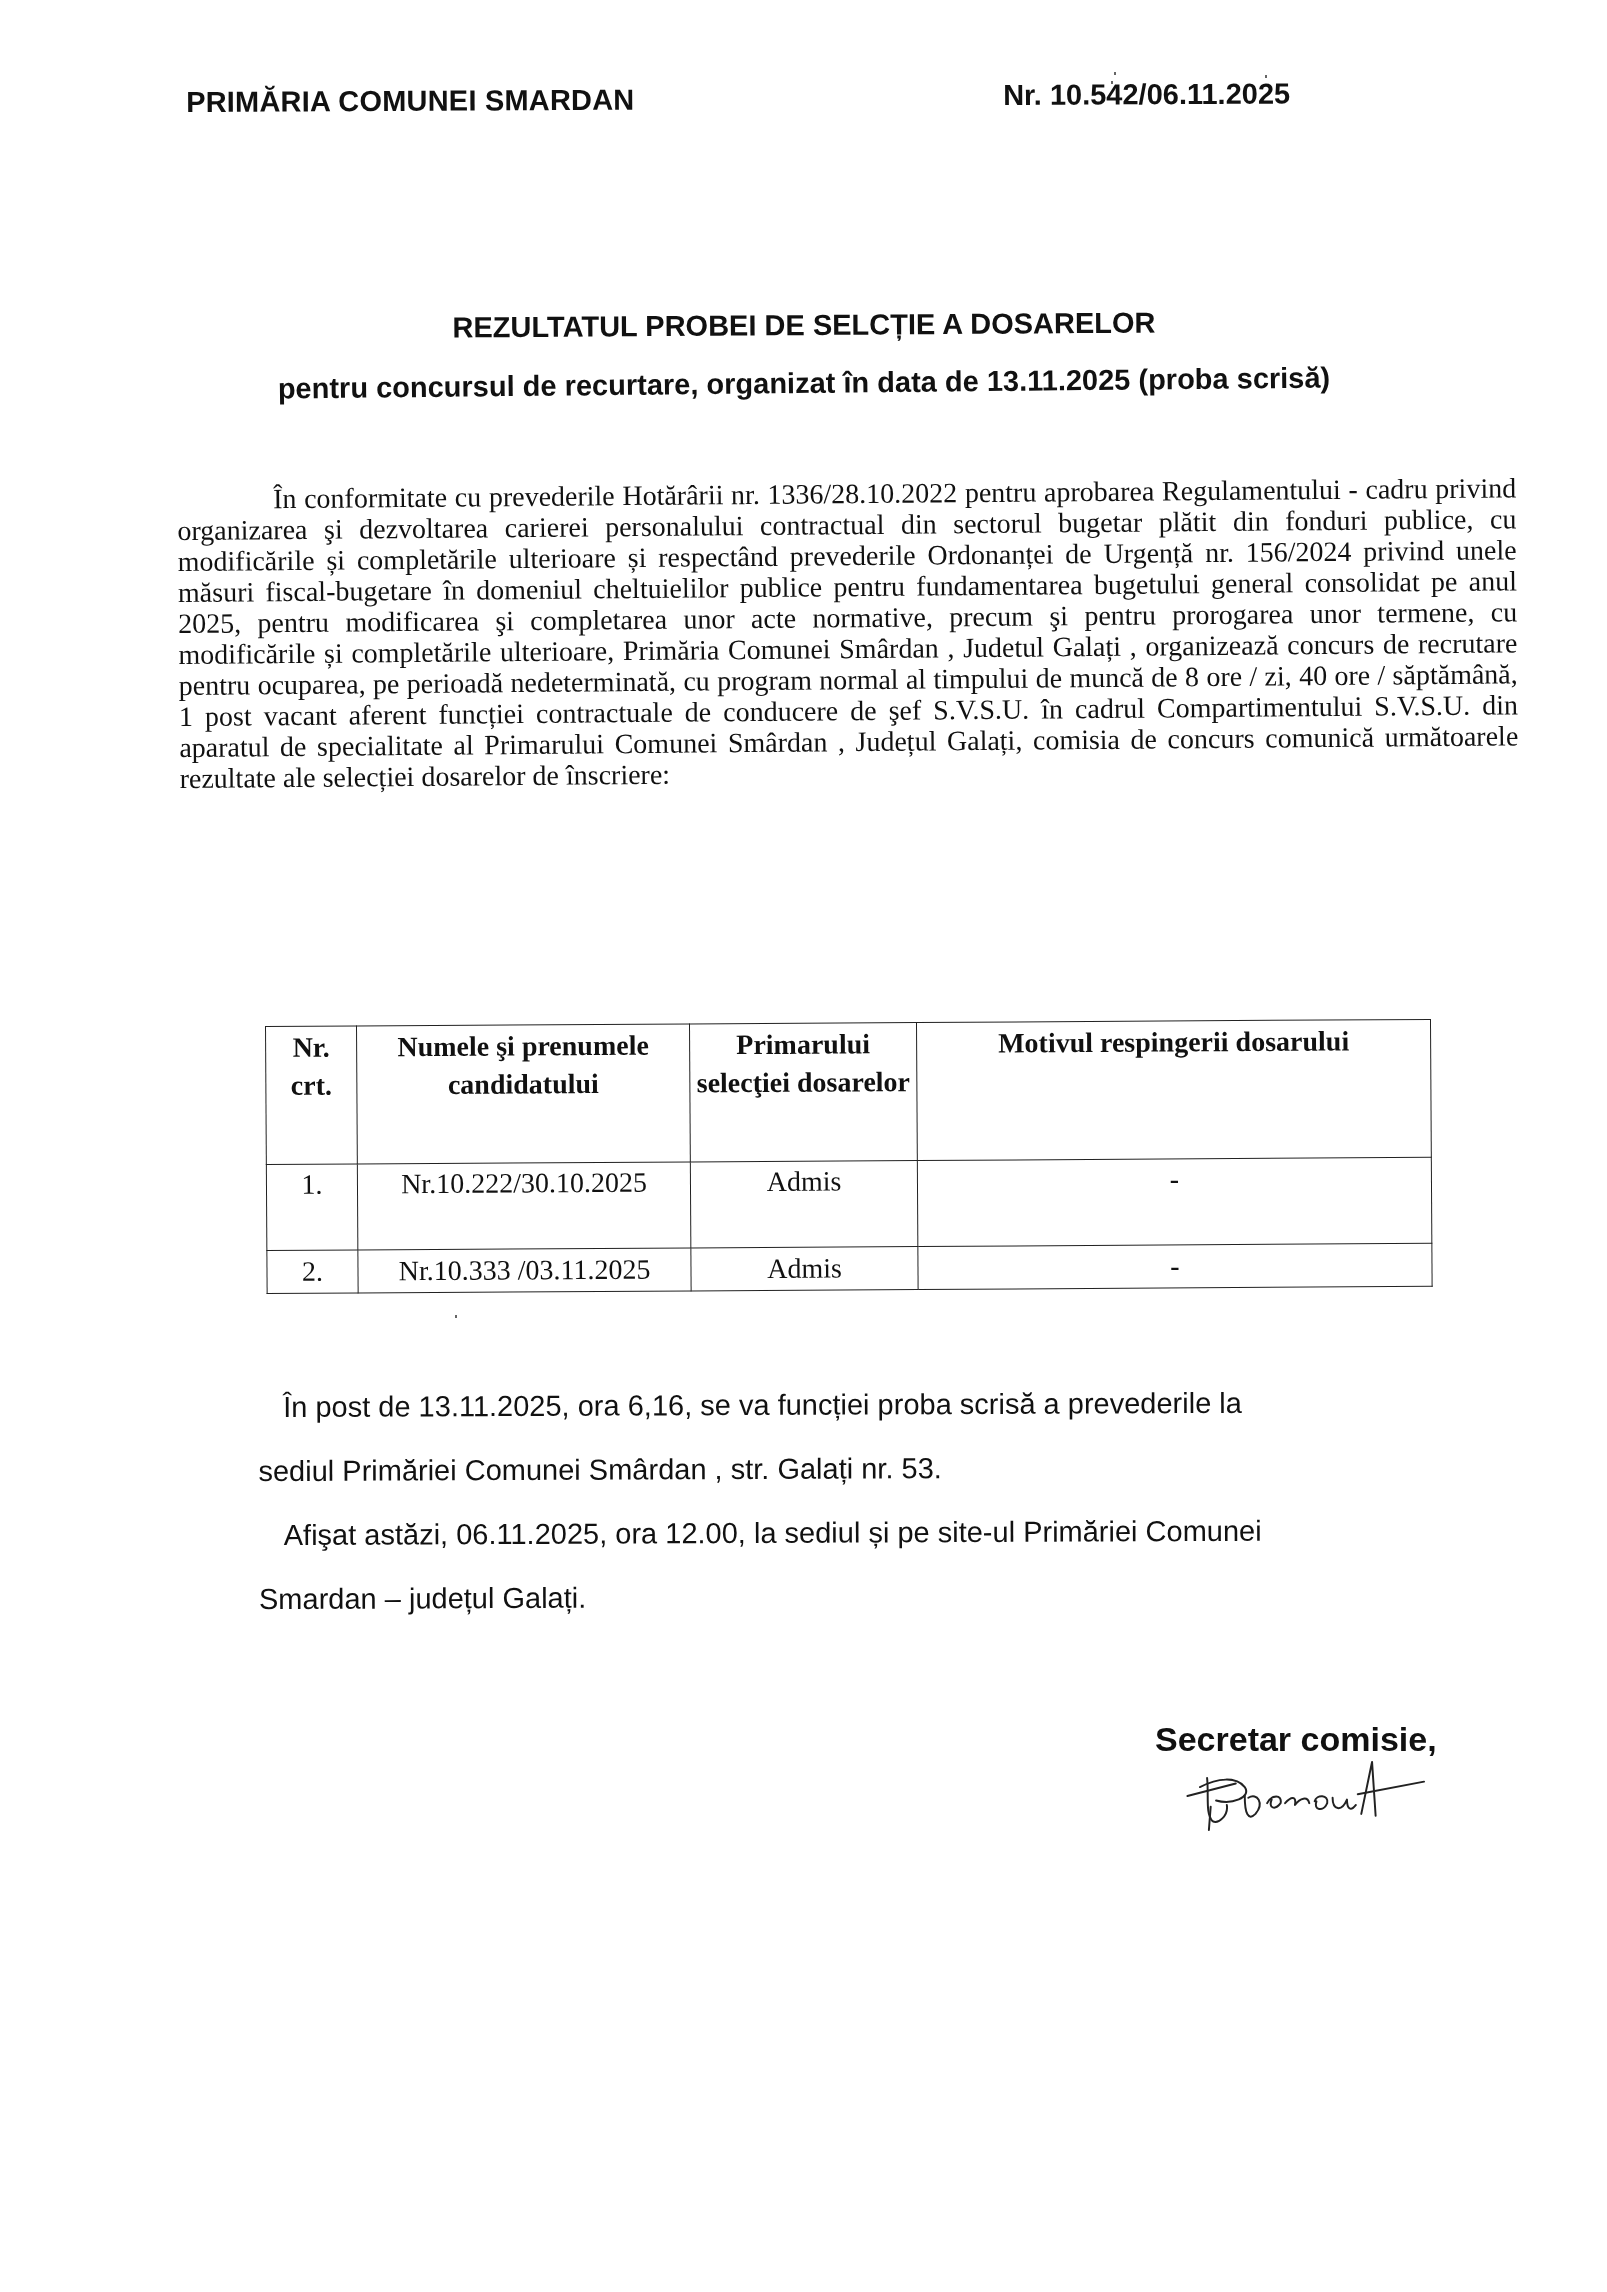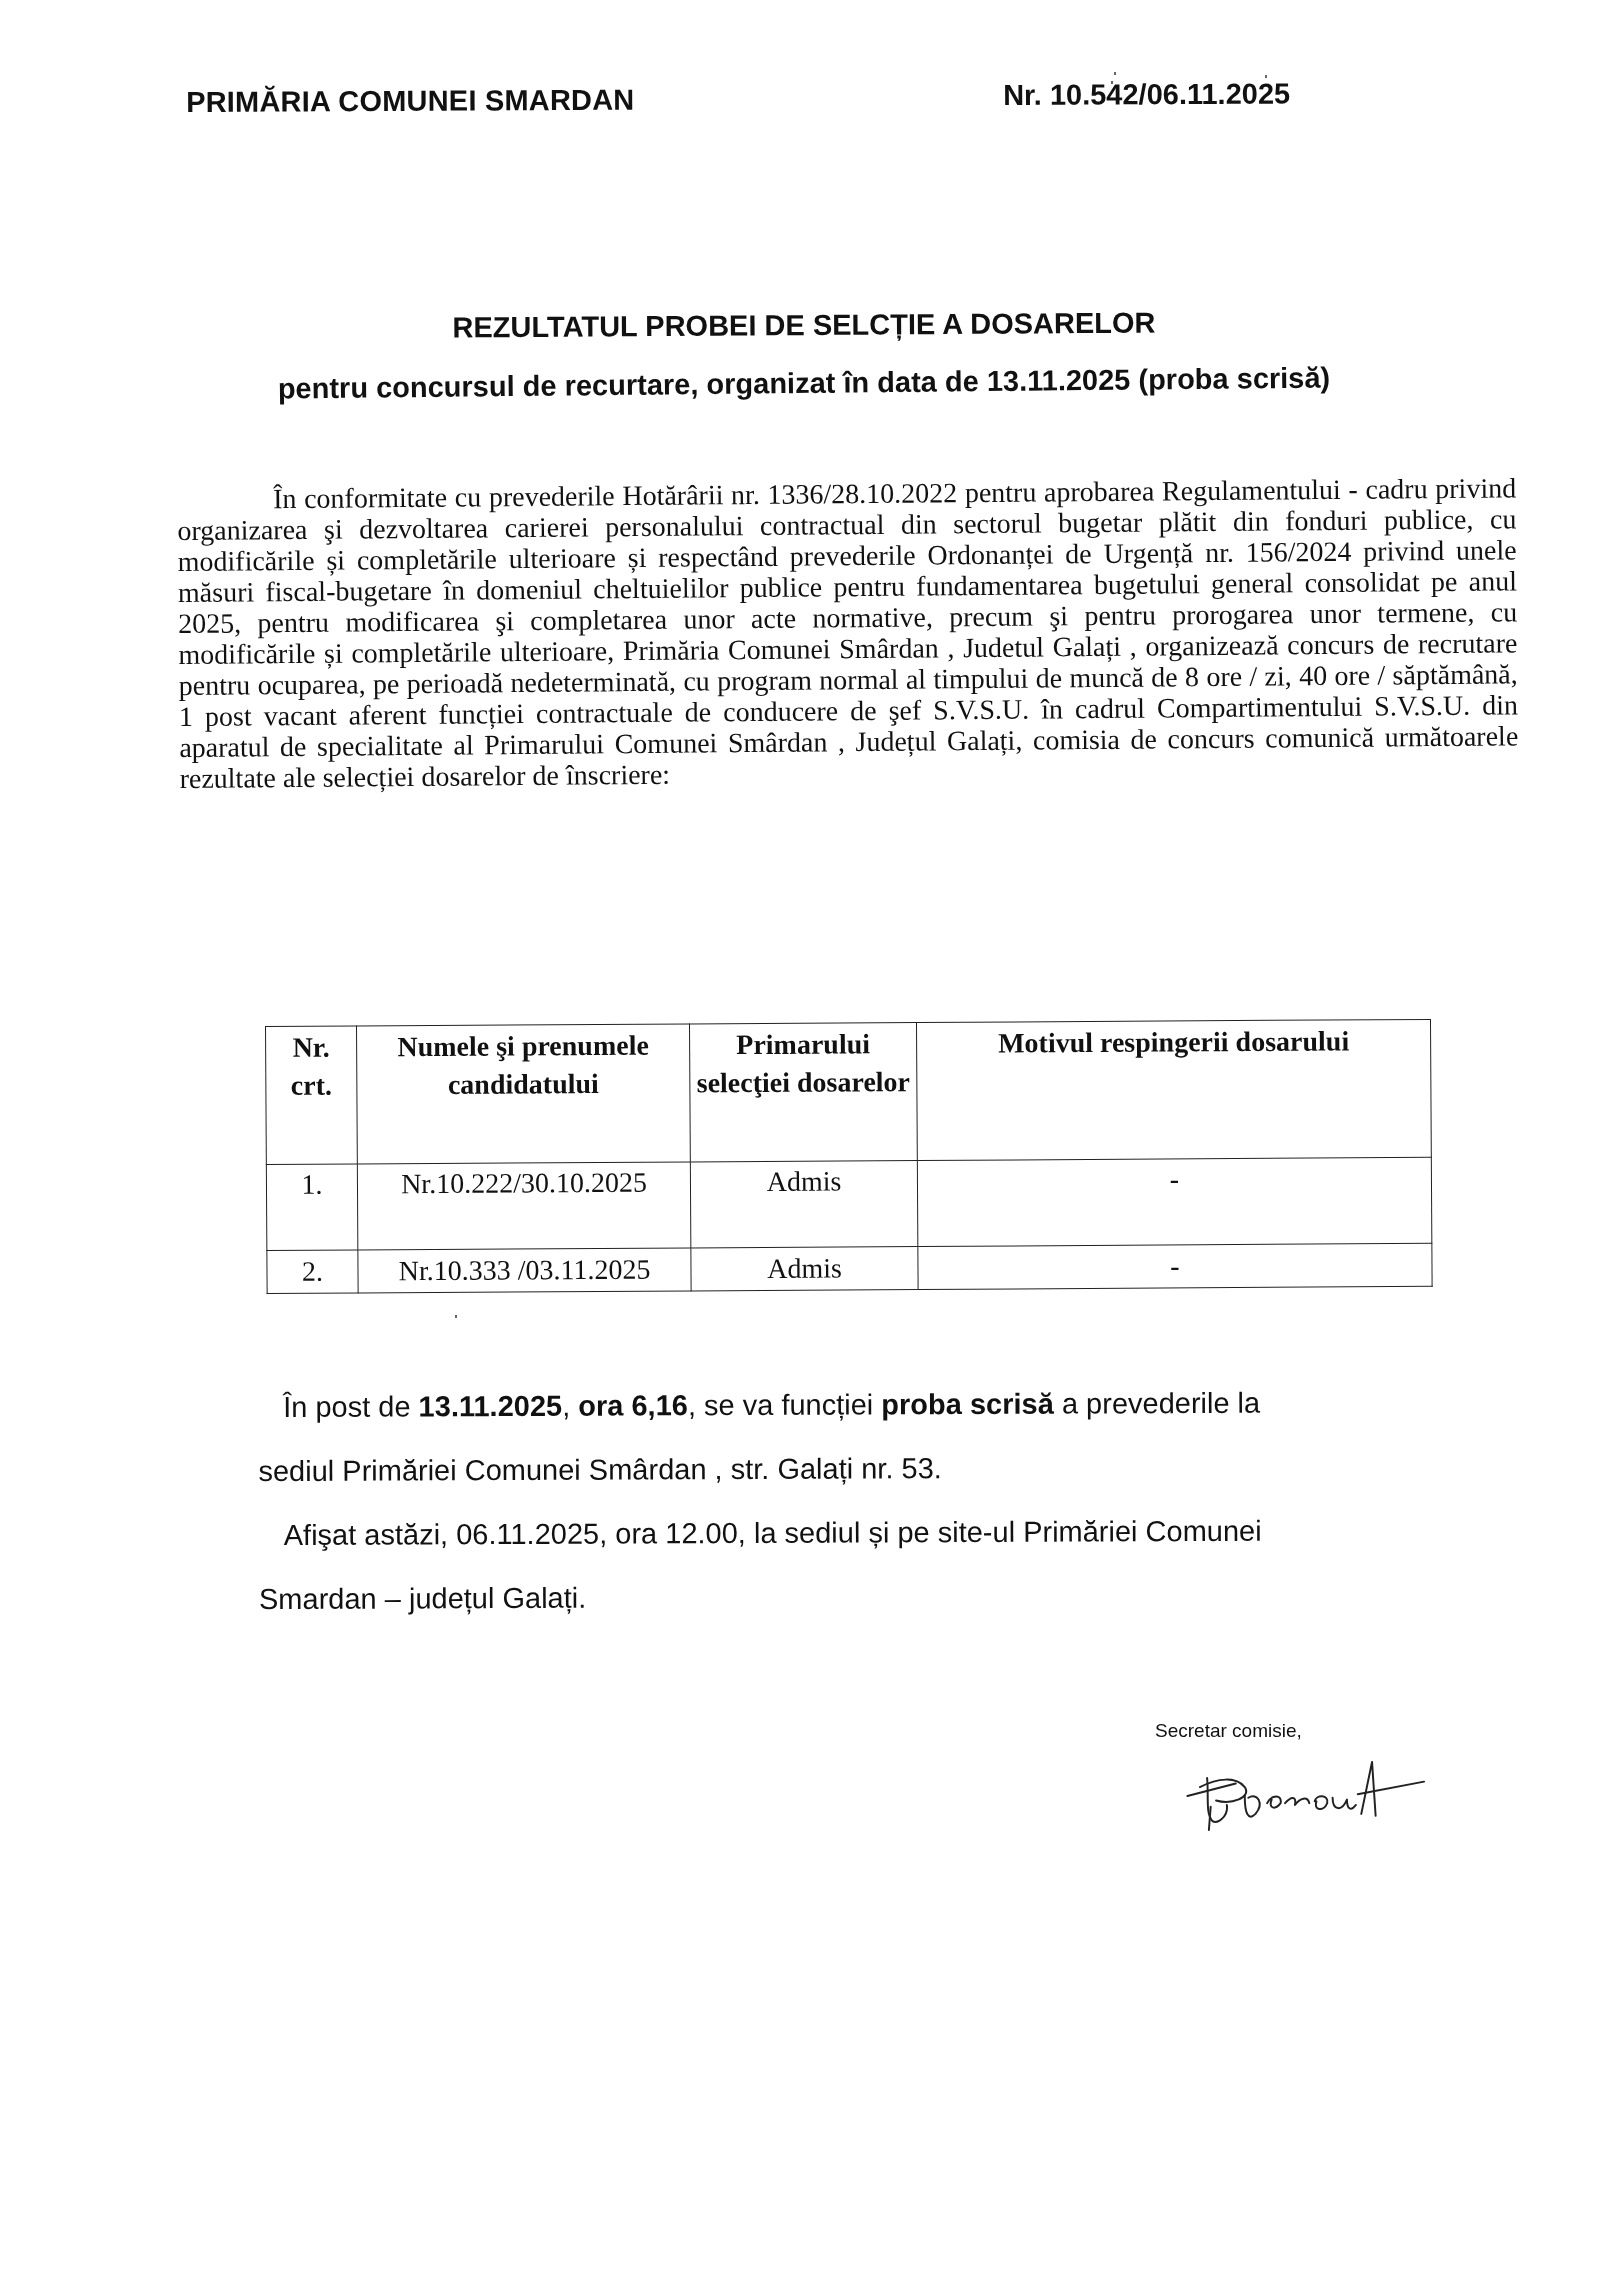--- a/index.html
+++ b/index.html
@@ -54,24 +54,24 @@
   table.results tr.row1 td { height: 82px; }
   table.results tr.row2 td { height: 38px; }
 
   .para2 {
     position: absolute; left: 283px; top: 1375px; width: 1231px;
     font-size: 29px; line-height: 64px; text-align: justify;
     transform: rotate(-0.25deg); transform-origin: left top;
   }
   .para2 .line { display: block; }
   .para2 .cont { margin-left: -25px; }
-  .para2 b { font-weight: bold; }
+  .para2 b { font-weight: normal; }
 
   .signature-label {
-    position: absolute; left: 1155px; top: 1720px; font-size: 19px;
+    position: absolute; left: 1155px; top: 1720px; font-size: 34px; font-weight: bold;
   }
   .signature {
     position: absolute; left: 1182px; top: 1751px; width: 251px; height: 81px;
   }
   .speck { position: absolute; width: 1.8px; height: 2.7px; background: #666; }
 </style>
 </head>
 <body>
 
 <div class="hdr-left sans">PRIMĂRIA COMUNEI SMARDAN</div>

